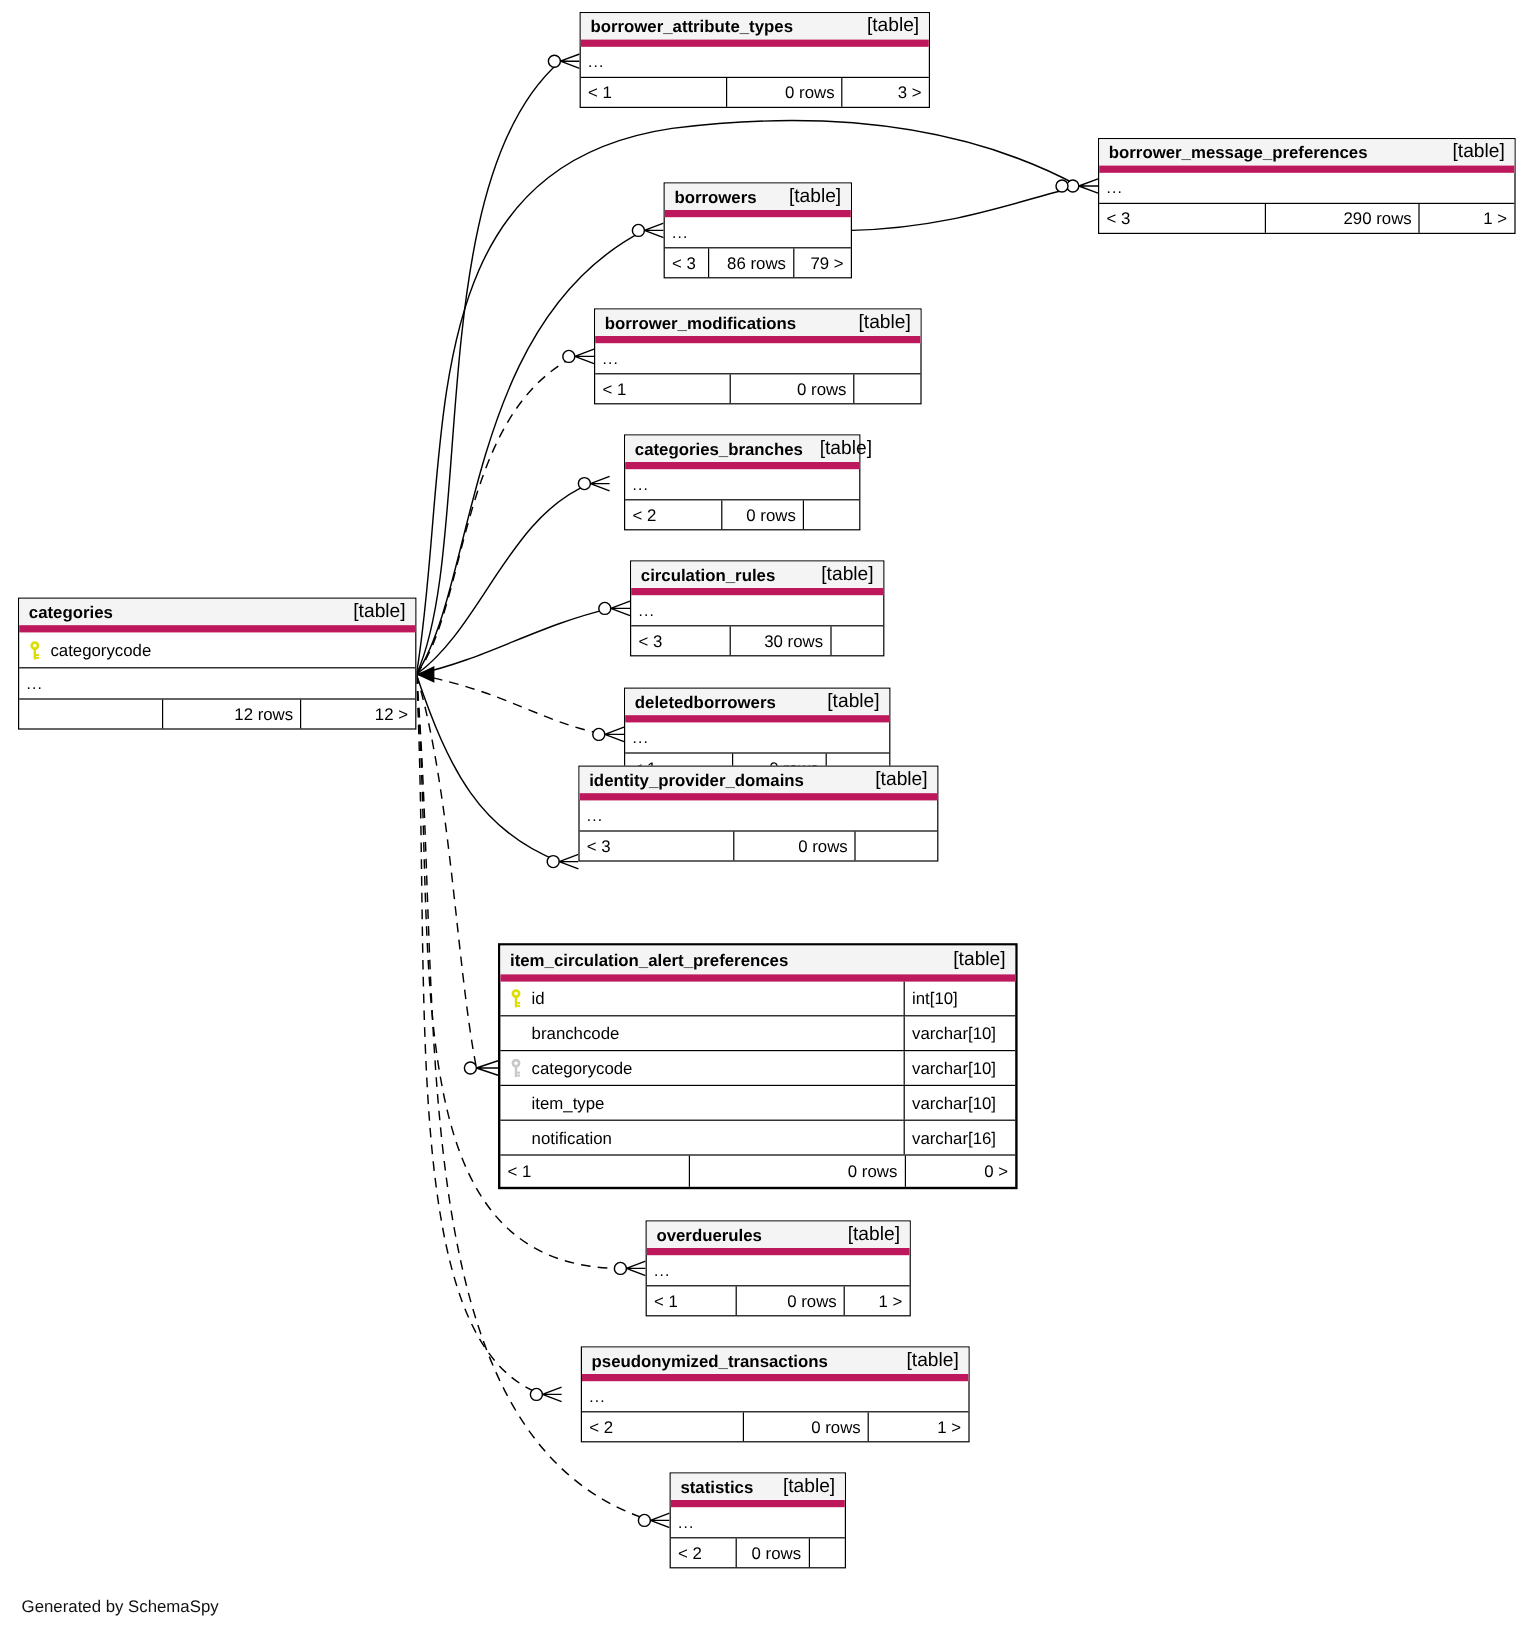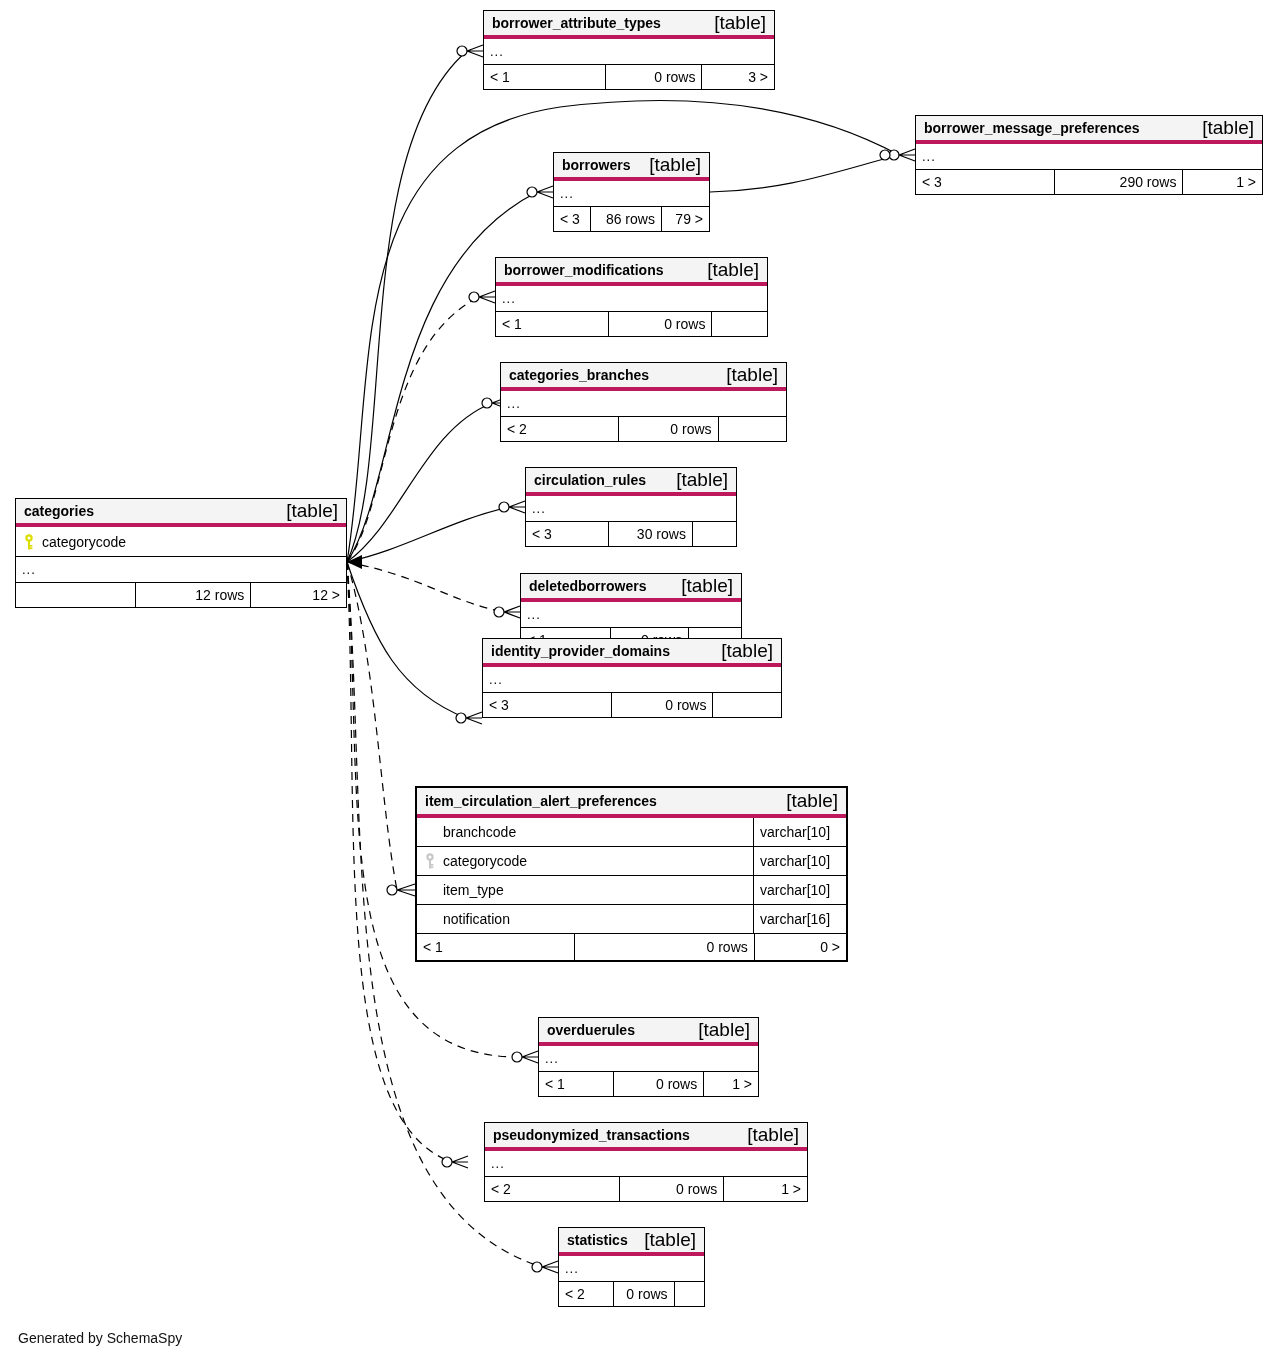--- a/index.html
+++ b/index.html
@@ -14,24 +14,24 @@
   #canvas{position:relative;width:1280px;height:1360px;background:#fff;overflow:hidden}
   #edges{position:absolute;left:0;top:0;width:1280px;height:1360px;pointer-events:none}
   #edges path.rel{fill:none;stroke:var(--edge);stroke-width:1.2}
   #edges path.dashed{stroke-dasharray:8 6}
   #edges circle.odot{fill:#fff;stroke:var(--edge);stroke-width:1.2}
   #edges path.crow{fill:none;stroke:var(--edge);stroke-width:1.2}
 
   .tbox{position:absolute;border:1px solid #000;background:#fff;font-size:14px}
   .tbox.focal{border-width:2px}
   .thead{height:28px;display:flex;align-items:center;justify-content:space-between;gap:14px;
-         padding:0 8px;background:var(--header-bg);border-bottom:4px solid #be185d;white-space:nowrap}
+         padding:0 8px;background:var(--header-bg);border-bottom:6px solid #be185d;white-space:nowrap}
   .focal .thead{height:30px}
   .tname{font-weight:bold;font-size:14px}
-  .ttag{font-size:19px}
+  .ttag{font-size:16px}
   .erow{height:25px;display:flex;align-items:center;padding:0 6px;font-size:13px;letter-spacing:1px}
   .pkrow{height:30px;display:flex;align-items:center;gap:8px;padding:0 8px;border-bottom:1px solid #000}
   .tfoot{height:25px;display:flex;border-top:1px solid #000}
   .focal .tfoot{height:26px;border-top:none}
   .fcell{display:flex;align-items:center;padding:0 6px;overflow:hidden;white-space:nowrap}
   .fcell + .fcell{border-left:1px solid #000}
   .fc-r{justify-content:flex-end}
   .crow{height:29px;display:flex;align-items:stretch;border-bottom:1px solid #000}
   .cname{flex:1;display:flex;align-items:center;gap:8px;padding:0 8px}
   .ctype{width:93px;border-left:1px solid #000;display:flex;align-items:center;padding:0 6px}
@@ -161,21 +161,21 @@
       <span class="ttag">[table]</span>
     </div>
     <div class="erow">...</div>
     <div class="tfoot">
       <span class="fcell" style="width:41.5%">&lt; 1</span>
       <span class="fcell fc-r" style="width:38%">0 rows</span>
       <span class="fcell fc-r" style="width:20.5%"></span>
     </div>
   </div>
 
-  <div class="tbox" style="left:500px;top:362px;width:287px">
+  <div class="tbox" style="left:520px;top:362px;width:197px">
     <div class="thead">
       <span class="tname">categories_branches</span>
       <span class="ttag">[table]</span>
     </div>
     <div class="erow">...</div>
     <div class="tfoot">
       <span class="fcell" style="width:41%">&lt; 2</span>
       <span class="fcell fc-r" style="width:35%">0 rows</span>
       <span class="fcell fc-r" style="width:24%"></span>
     </div>
@@ -242,20 +242,32 @@
     </div>
   </div>
 
   <div class="tbox focal" style="left:415px;top:786px;width:433px">
     <div class="thead">
       <span class="tname">item_circulation_alert_preferences</span>
       <span class="ttag">[table]</span>
     </div>
     <div class="crow">
       <span class="cname">
+        <svg class="key pk keyslot" viewBox="0 0 10 16">
+          <circle cx="5" cy="4" r="2.6" fill="none" stroke="currentColor" stroke-width="2.2"></circle>
+          <rect x="4" y="6.5" width="2" height="9" fill="currentColor"></rect>
+          <rect x="6" y="11" width="2.4" height="1.7" fill="currentColor"></rect>
+          <rect x="6" y="13.4" width="2.4" height="1.7" fill="currentColor"></rect>
+        </svg>
+        <span>id</span>
+      </span>
+      <span class="ctype">int[10]</span>
+    </div>
+    <div class="crow">
+      <span class="cname">
         <span class="keyslot"></span>
         <span>branchcode</span>
       </span>
       <span class="ctype">varchar[10]</span>
     </div>
     <div class="crow">
       <span class="cname">
         <svg class="key fk keyslot" viewBox="0 0 10 16">
           <circle cx="5" cy="4" r="2.6" fill="none" stroke="currentColor" stroke-width="2.2"></circle>
           <rect x="4" y="6.5" width="2" height="9" fill="currentColor"></rect>

